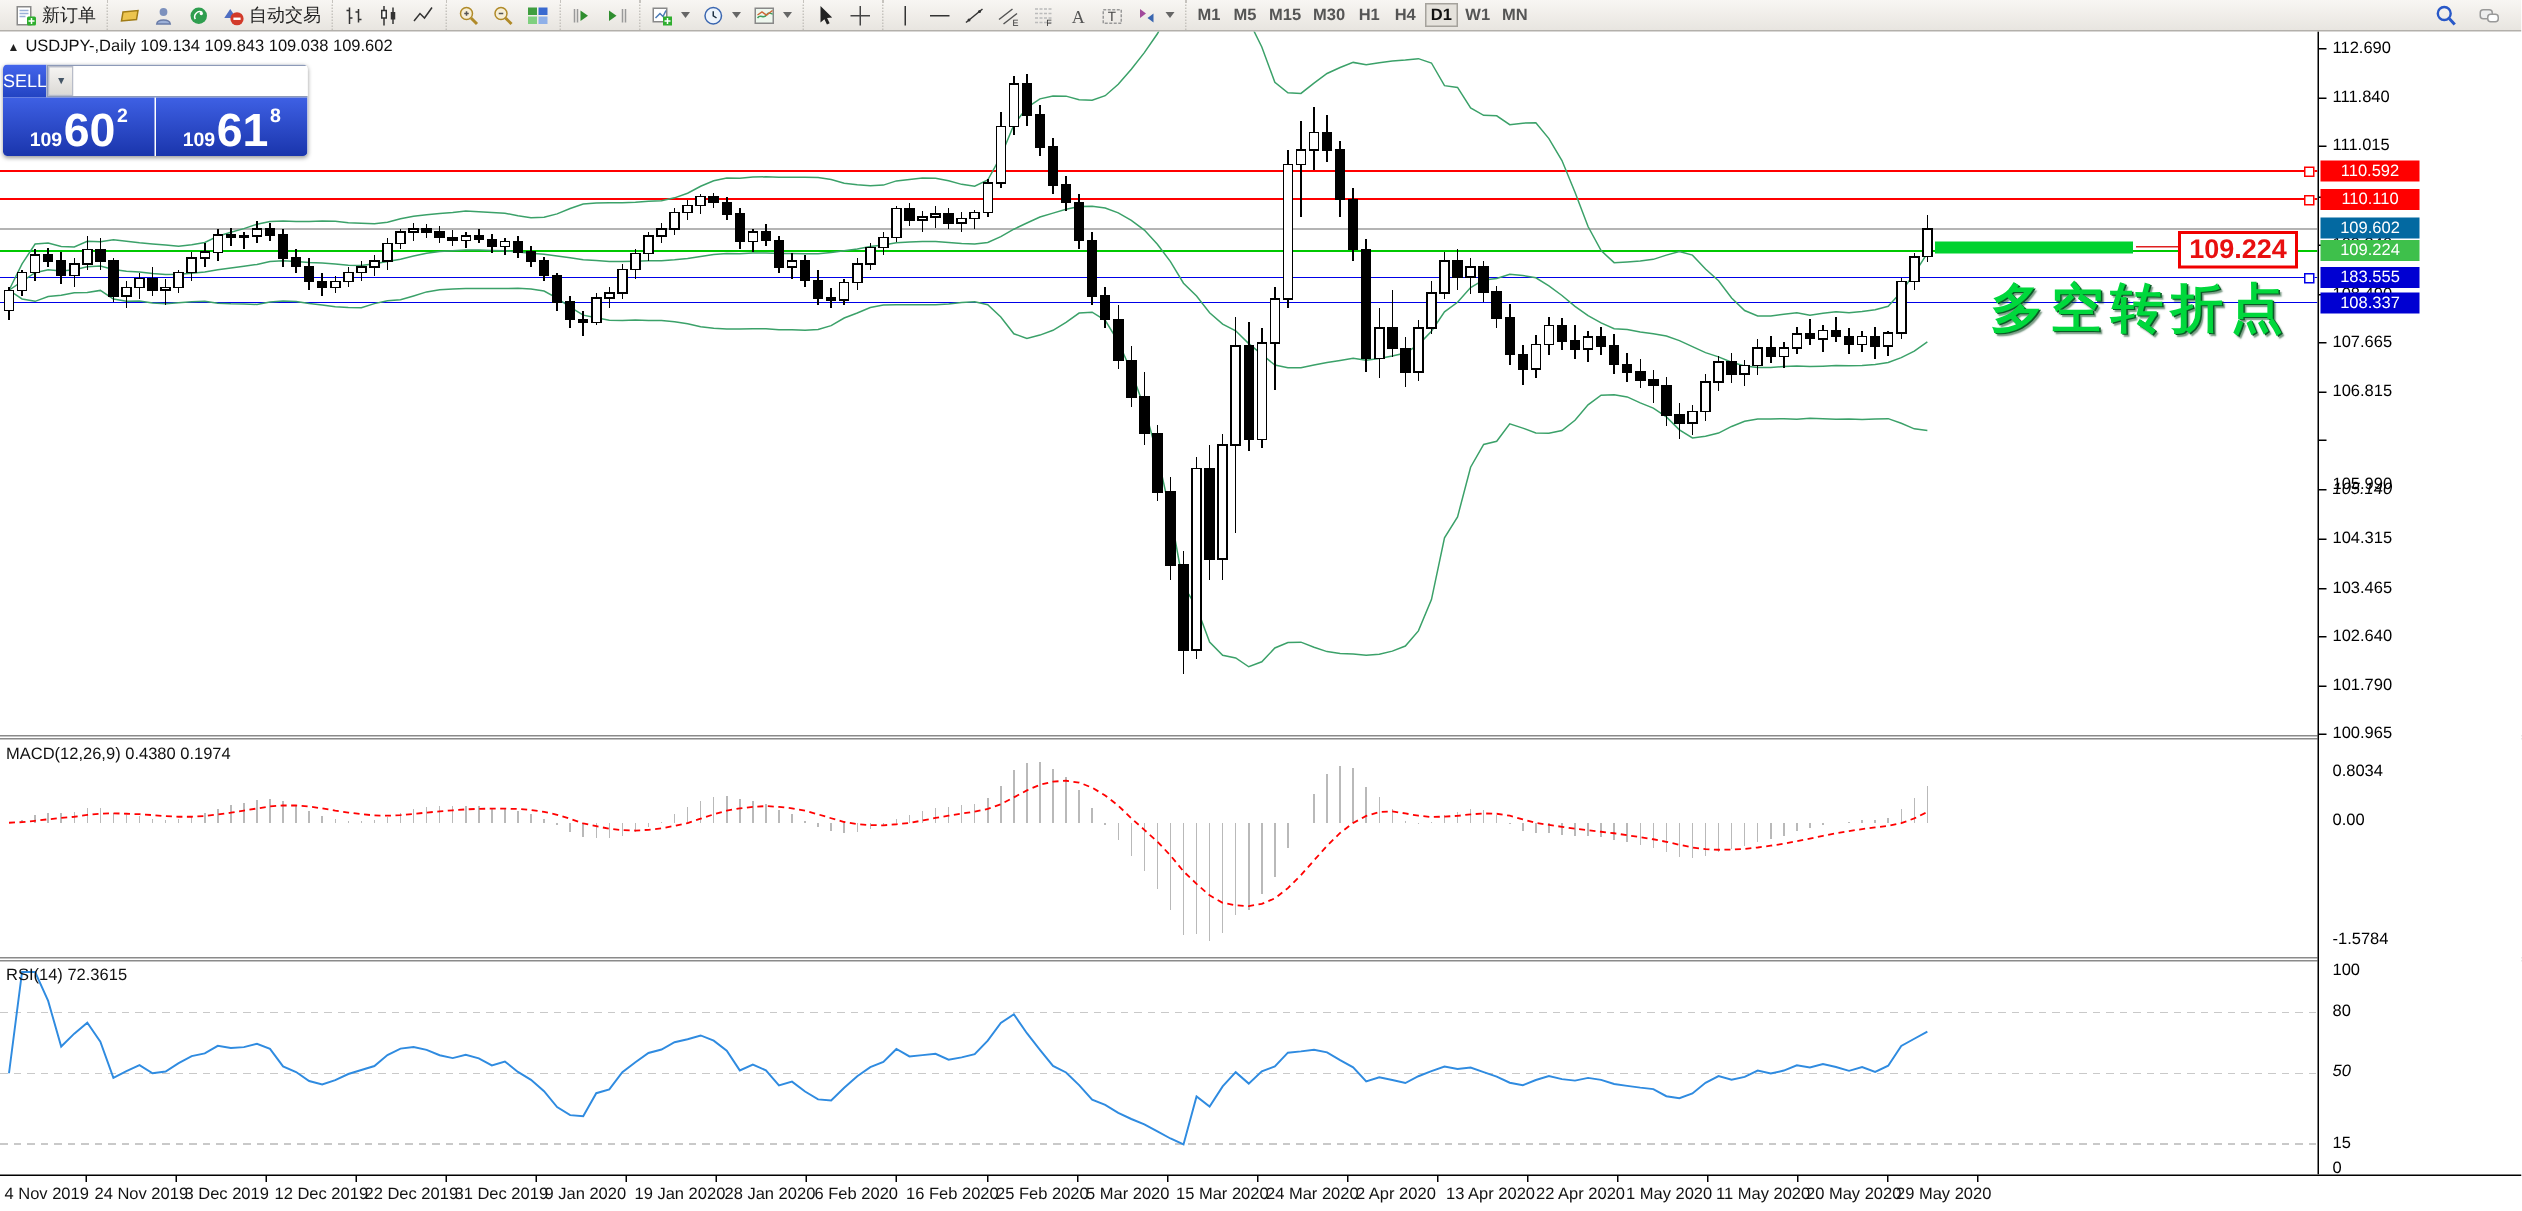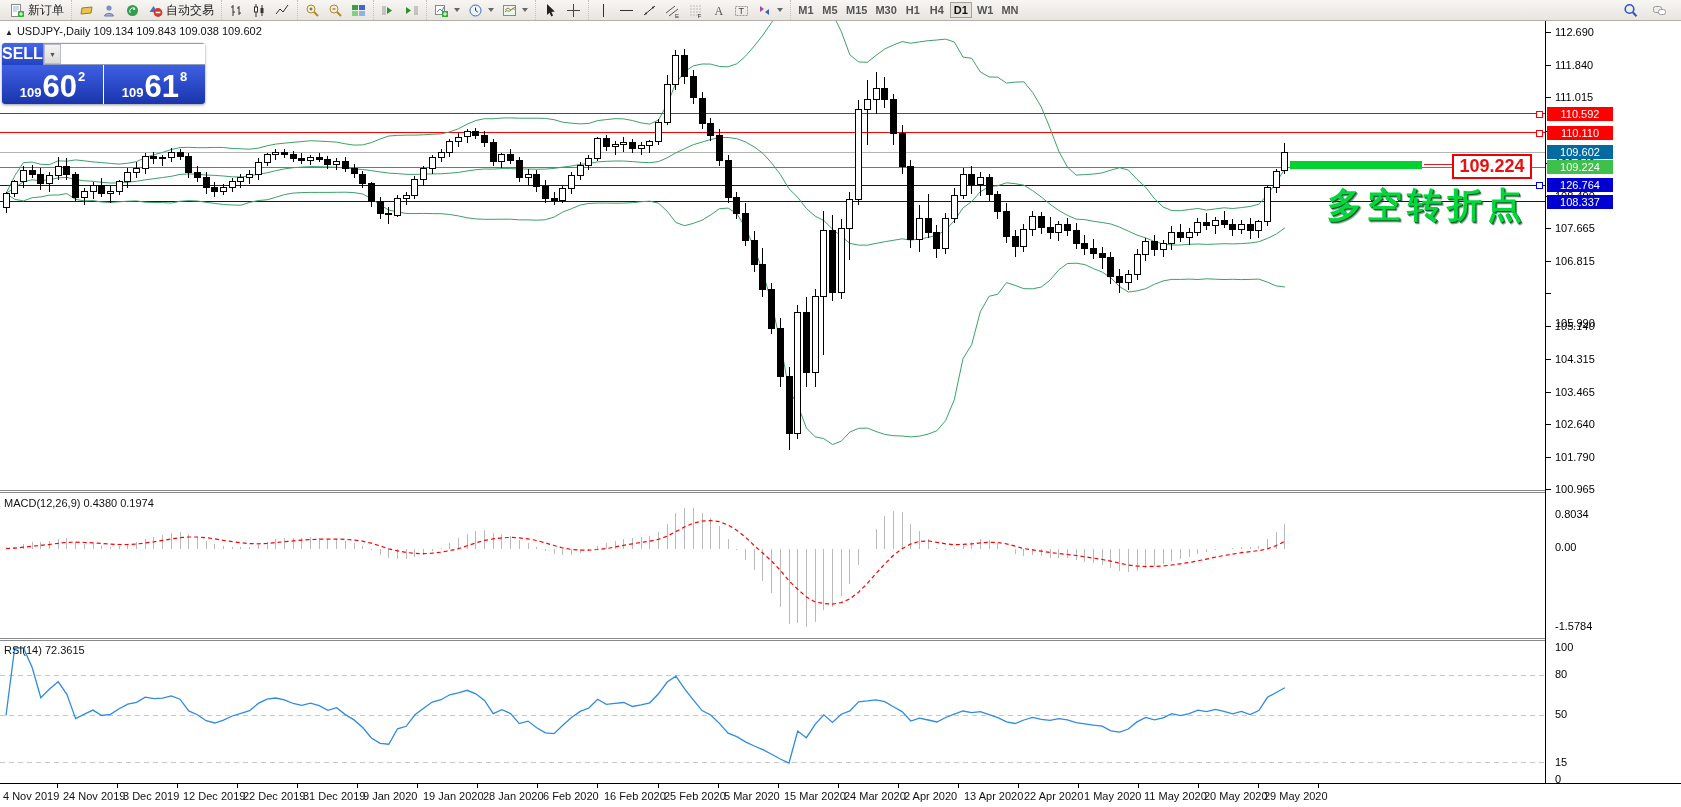--- a/index.html
+++ b/index.html
@@ -40,21 +40,21 @@
   .handle{position:absolute;width:5px;height:5px;background:#fff;z-index:6}
   
   #date-axis{position:absolute;left:0;top:783px;width:1681px;height:24px;border-top:1px solid #000;
     background:#fff;box-sizing:border-box;z-index:22}
   .xtick{position:absolute;top:0;width:1px;height:4px;background:#000}
   .xlab{position:absolute;top:6px;font-size:11px;color:#111;white-space:nowrap}
   
   #trade{position:absolute;left:2px;top:43px;width:203px;height:61px;z-index:40;border-radius:3px;
     overflow:hidden;box-shadow:0 1px 3px rgba(0,0,0,.4)}
   .trow{display:flex;height:22px}
-  .side-btn{width:52px;background:linear-gradient(#4466ec,#2243c2);color:#fff;font-size:16px;font-weight:bold;
+  .side-btn{width:52px;background:linear-gradient(#4466ec,#2243c2);color:#fff;font-size:12px;font-weight:normal;
     display:flex;align-items:center;justify-content:center}
   .vol-wrap{flex:1;display:flex;background:#fff;border:1px solid #8d9ab8;box-sizing:border-box}
   .spin{width:17px;display:flex;align-items:center;justify-content:center;font-size:7px;color:#456;
     background:linear-gradient(#f5f4f2,#dcdad6);border:1px solid #b8bcc8;box-sizing:border-box}
   #volume-input{flex:1;border:none;outline:none;text-align:right;font-size:13px;padding:0 5px;min-width:0;
     font-family:"Liberation Sans",sans-serif}
   .prow{display:flex;height:39px;background:#fff}
   .pbox{flex:1;background:linear-gradient(#3e60e4,#1a35ac);color:#fff;display:flex;align-items:flex-end;
     justify-content:center;padding-bottom:3px}
   .pbox.sell{margin-right:1px}
@@ -814,28 +814,28 @@
     <div class="ylab" style="top: 430px;">101.790</div>
     <div class="ytick" style="top: 468px;"></div>
     <div class="ylab" style="top: 462px;">100.965</div>
     <div class="handle" style="top: 90px; left: -10px; border: 1px solid rgb(255, 0, 0);"></div>
     <div class="line-label" style="top: 86px; background: rgb(255, 0, 0);">110.592</div>
     <div class="handle" style="top: 109px; left: -10px; border: 1px solid rgb(255, 0, 0);"></div>
     <div class="line-label" style="top: 105px; background: rgb(255, 0, 0);">110.110</div>
     <div class="line-label" style="top: 124px; background: #0369a1;">109.602</div>
     <div class="line-label" style="top: 139px; background: rgb(62, 192, 75);">109.224</div>
     <div class="handle" style="top: 161px; left: -10px; border: 1px solid rgb(0, 0, 232);"></div>
-    <div class="line-label" style="top: 157px; background: rgb(0, 0, 210);">126.764</div>
+    <div class="line-label" style="top: 157px; background: rgb(0, 0, 210);">183.555</div>
     <div class="line-label" style="top: 174px; background: rgb(0, 0, 210);">108.337</div>
     <div class="ylab" style="top: 487px;">0.8034</div>
     <div class="ylab" style="top: 520px;">0.00</div>
     <div class="ylab" style="top: 599px;">-1.5784</div>
     <div class="ylab" style="top: 620px;">100</div>
     <div class="ylab" style="top: 647px;">80</div>
-    <div class="ylab" style="top: 687px;">50</div>
+    <div class="ylab" style="top: 687px; font-style: italic;">50</div>
     <div class="ylab" style="top: 735px;">15</div>
     <div class="ylab" style="top: 752px;">0</div>
   </div>
 <div id="date-axis">
     <div class="xlab" style="left: 3px;">4 Nov 2019</div>
     <div class="xtick" style="left: 57px;"></div>
     <div class="xlab" style="left: 63px;">24 Nov 2019</div>
     <div class="xtick" style="left: 117px;"></div>
     <div class="xlab" style="left: 123px;">3 Dec 2019</div>
     <div class="xtick" style="left: 177px;"></div>

